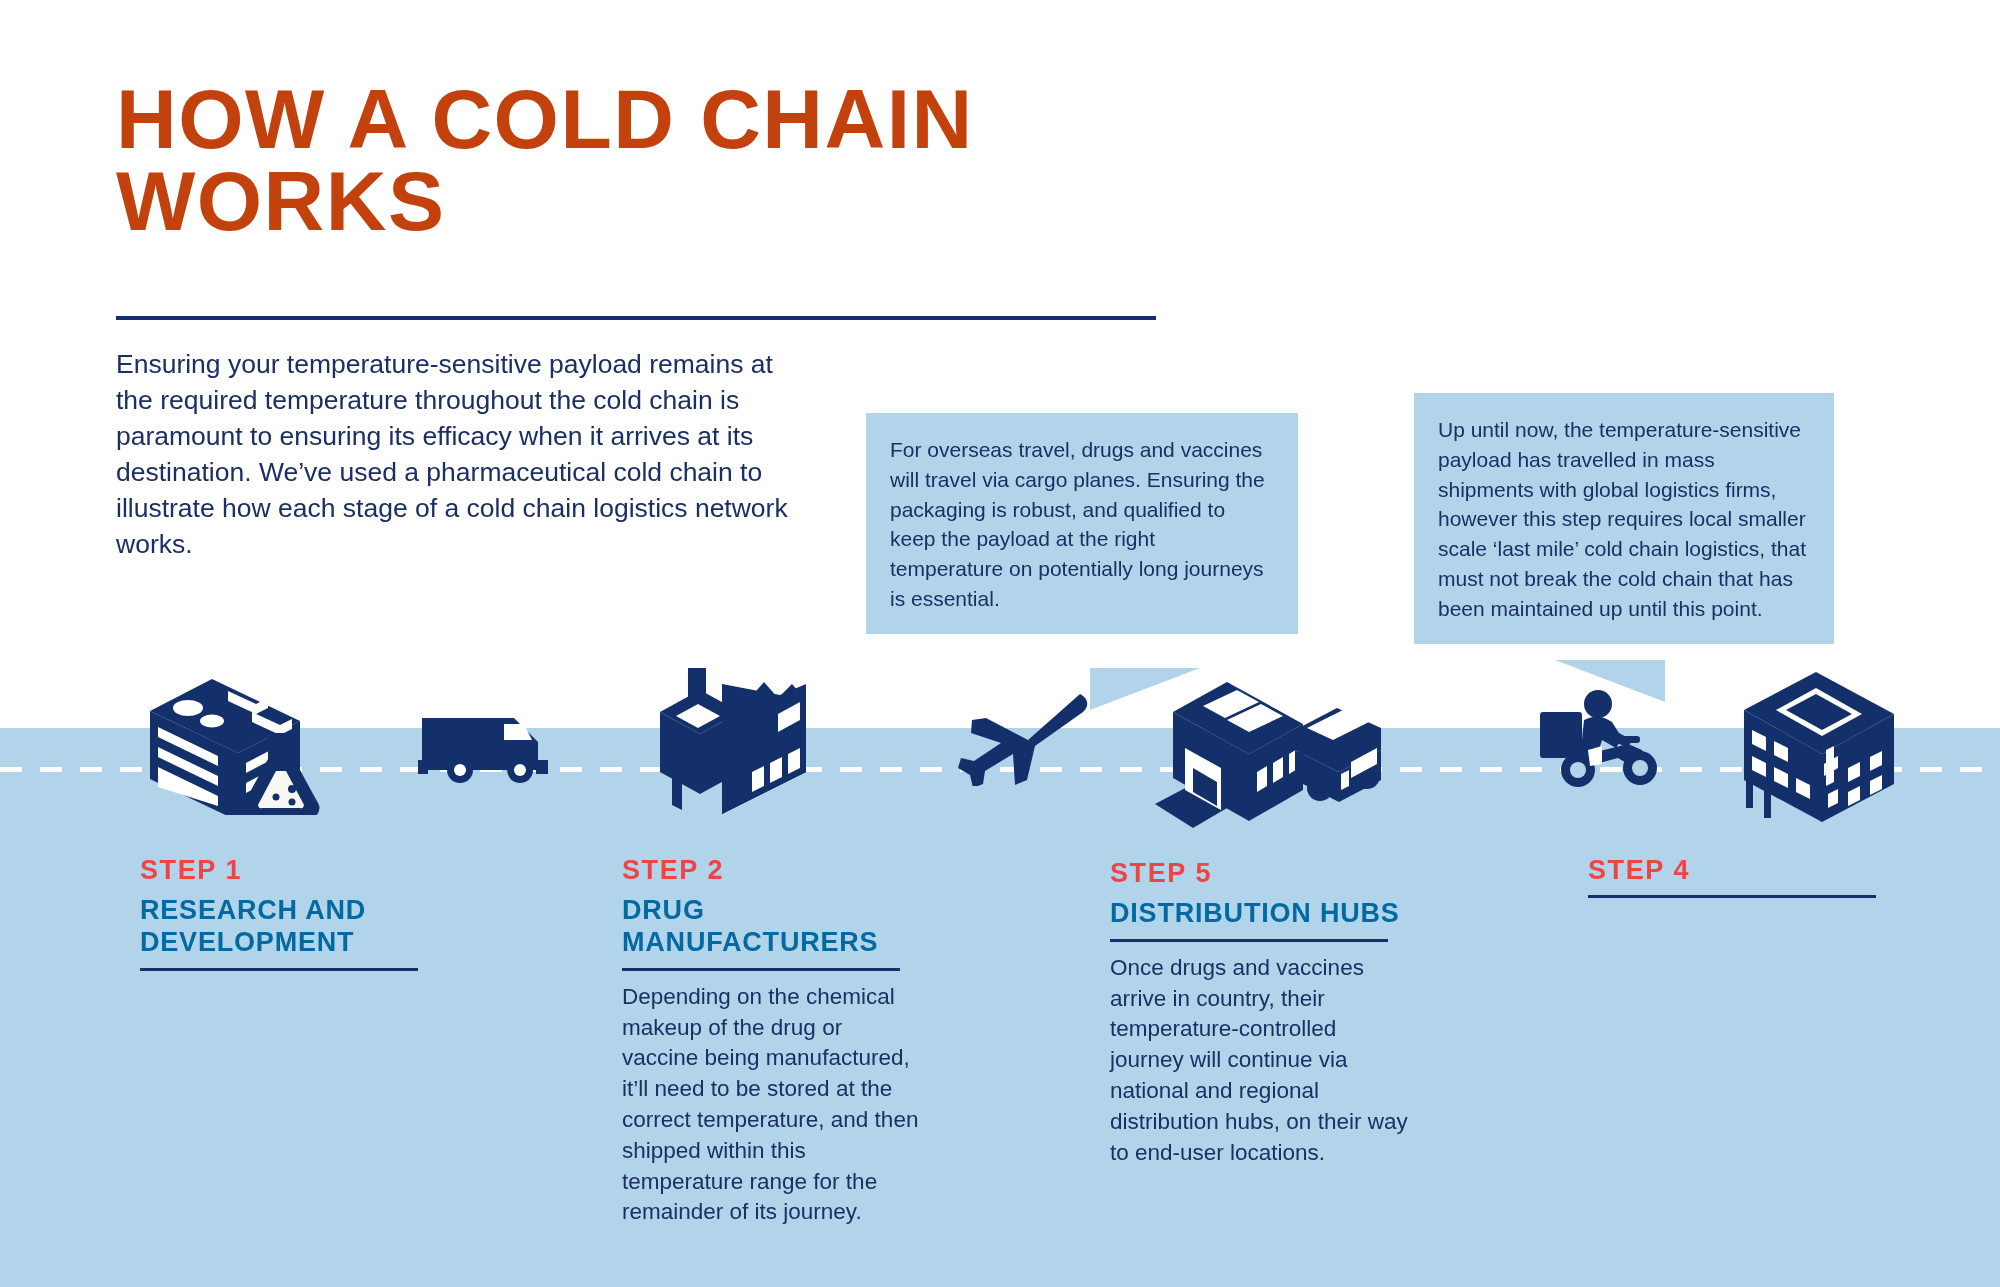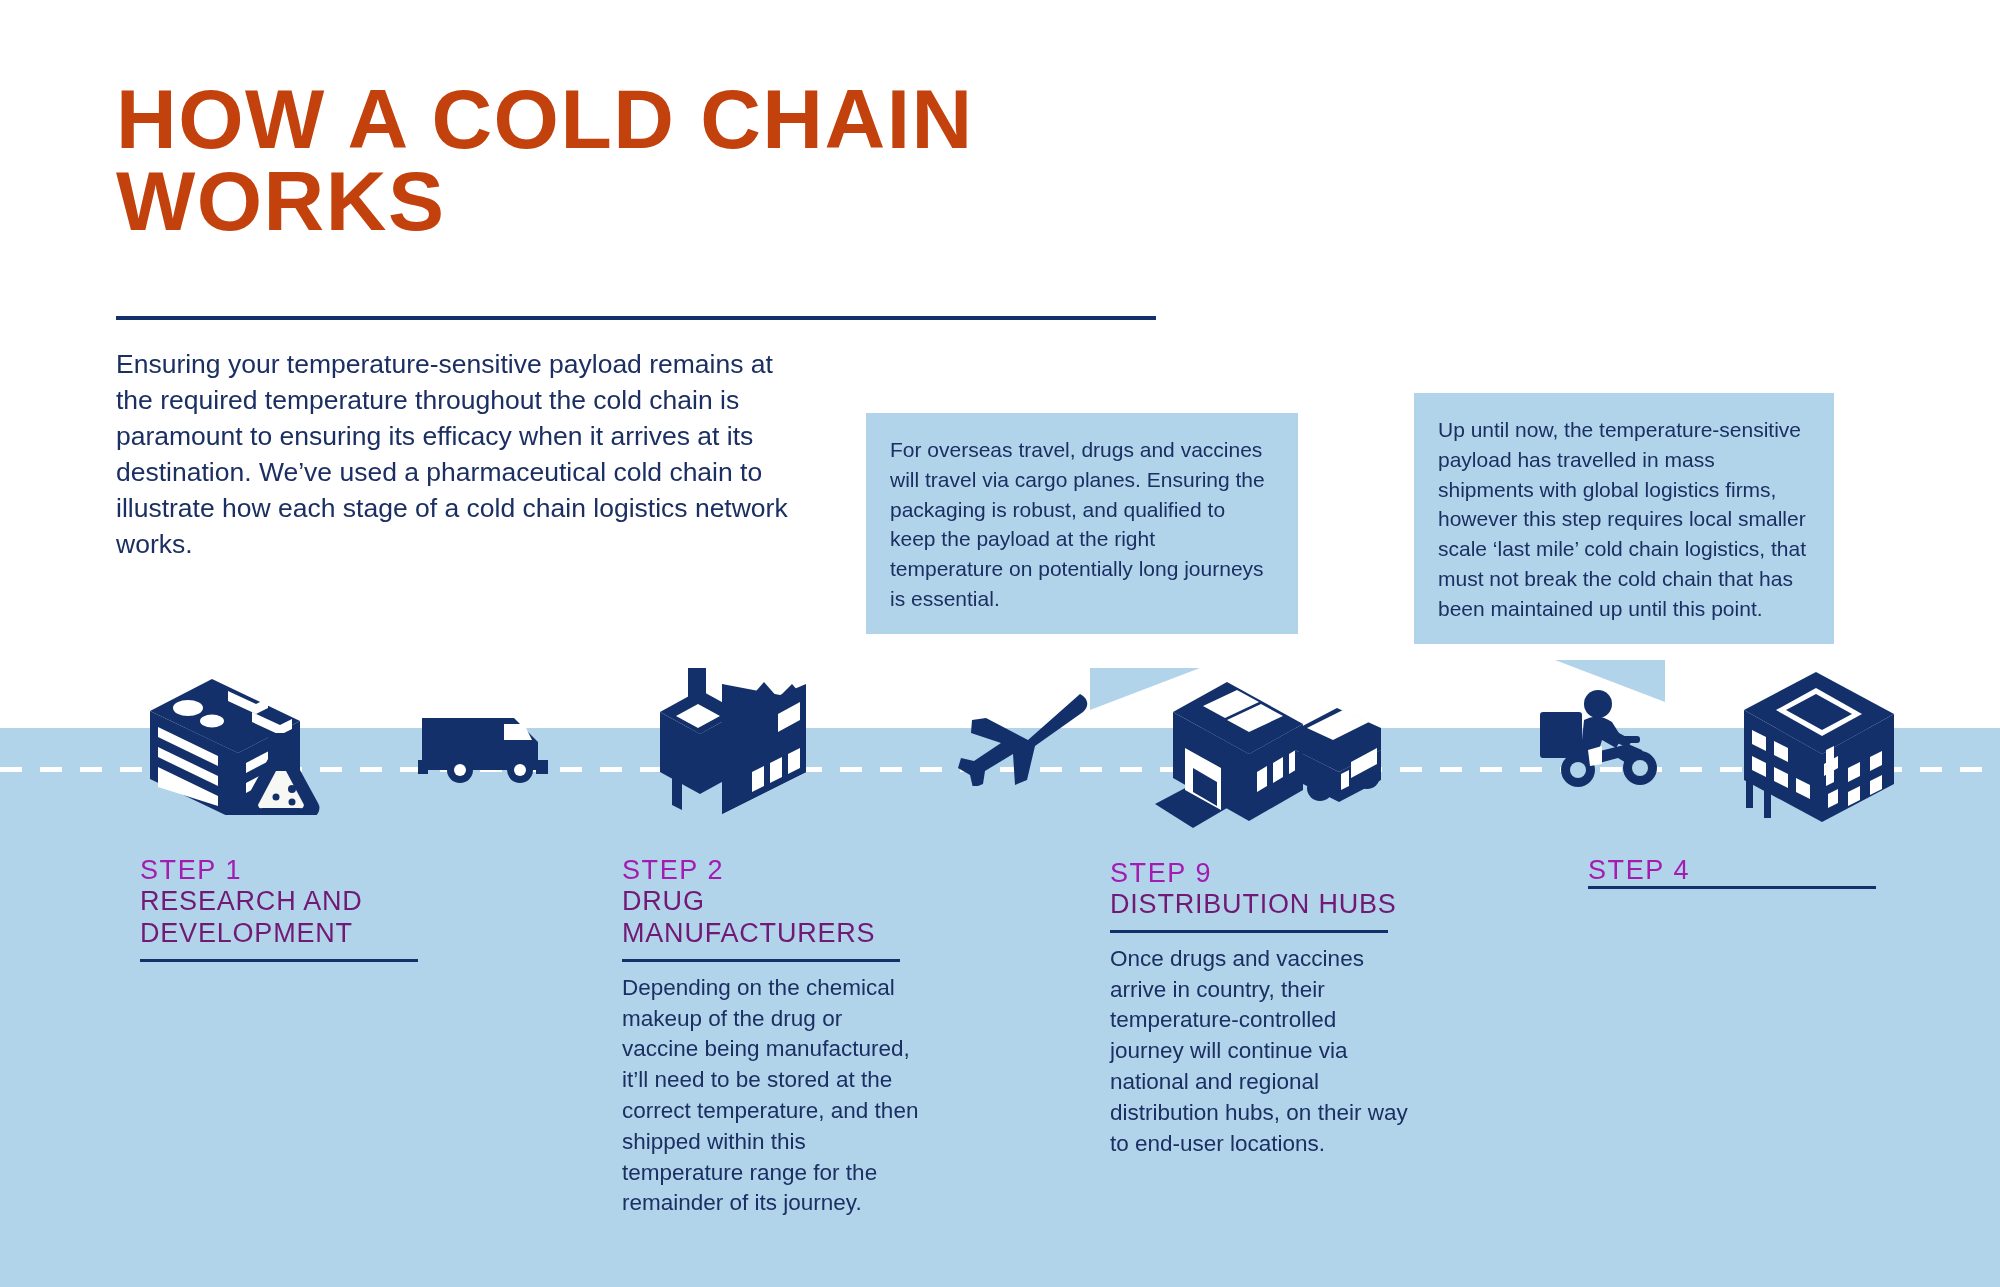--- a/index.html
+++ b/index.html
@@ -87,30 +87,31 @@
     top: 855px;
     width: 300px;
     z-index: 3;
   }
   .step-1 { left: 140px; }
   .step-2 { left: 622px; }
   .step-3 { left: 1110px; width: 300px; }
   .step-4 { left: 1588px; }
   .step-kicker {
     font-size: 27px;
-    font-weight: normal;
+    font-weight: bold;
     letter-spacing: 1.6px;
-    color: #a21caf;
+    color: #ef4444;
+    margin-bottom: 9px;
   }
   .step-title {
     font-size: 27px;
-    font-weight: normal;
+    font-weight: bold;
     letter-spacing: 0.8px;
     line-height: 1.18;
-    color: #701a75;
+    color: #0369a1;
     text-transform: uppercase;
     padding-bottom: 9px;
   }
   .step-rule {
     width: 278px; height: 3px;
     background: #14306b;
     margin-bottom: 11px;
   }
   .step-body {
     font-size: 22.5px;
@@ -349,21 +350,21 @@
   </div>
 
   <div class="step step-2">
     <div class="step-kicker">STEP 2</div>
     <div class="step-title">DRUG MANUFACTURERS</div>
     <div class="step-rule"></div>
     <div class="step-body">Depending on the chemical makeup of the drug or vaccine being manufactured, it’ll need to be stored at the correct temperature, and then shipped within this temperature range for the remainder of its journey.</div>
   </div>
 
   <div class="step step-3">
-    <div class="step-kicker">STEP 9</div>
+    <div class="step-kicker">STEP 5</div>
     <div class="step-title">DISTRIBUTION HUBS</div>
     <div class="step-rule"></div>
     <div class="step-body">Once drugs and vaccines arrive in country, their temperature-controlled journey will continue via national and regional distribution hubs, on their way to end-user locations.</div>
   </div>
 
   <div class="step step-4">
     <div class="step-kicker">STEP 4</div>
     <div class="step-rule"></div>
   </div>
 

